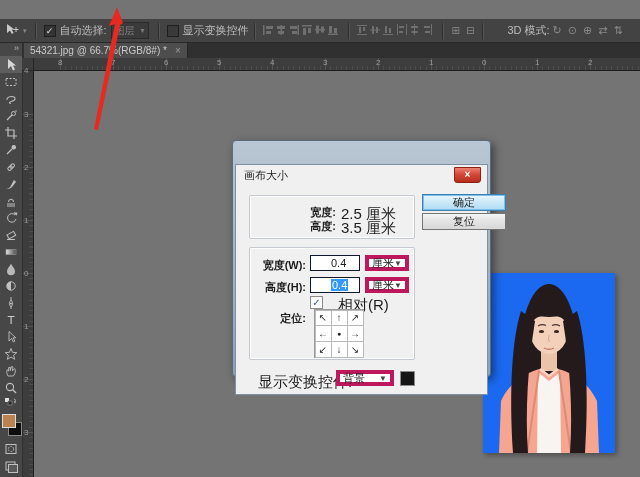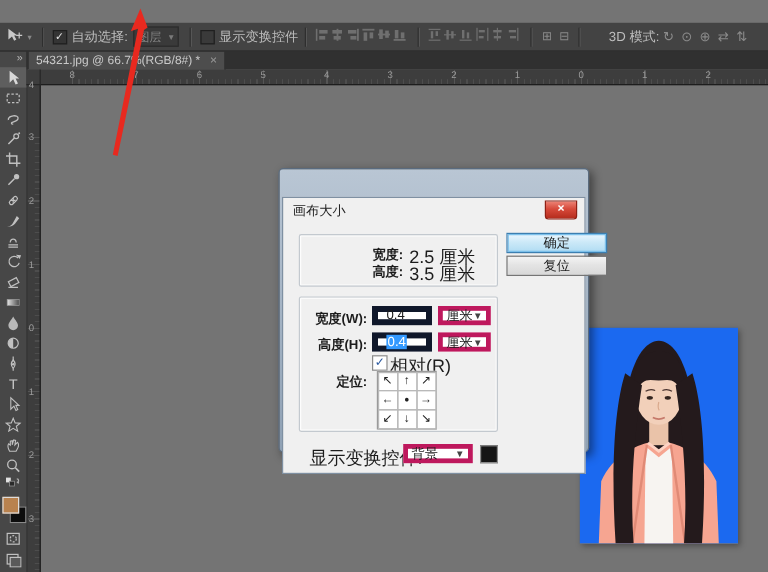--- a/index.html
+++ b/index.html
@@ -63,22 +63,22 @@
     padding:2px;box-sizing:border-box;box-shadow:3px 3px 8px rgba(0,0,0,.45);}
   .dlg-inner{position:relative;width:100%;height:100%;background:#f0f0f0;border:1px solid #7f90a2;box-sizing:border-box;margin-top:21px;}
   .dlg-title{position:absolute;left:8px;top:3px;font-size:11px;color:#1c1c1c;}
   .dlg-close{position:absolute;right:6px;top:2px;width:25px;height:14px;border-radius:0 0 3px 3px;
     background:linear-gradient(#ec8173,#d6493a 45%,#b52c1d);border:1px solid #8e2015;color:#fff;
     font-size:10px;font-weight:bold;display:flex;align-items:center;justify-content:center;line-height:1;}
   .groupbox{position:absolute;border:1px solid #c3c9cf;border-radius:2px;box-shadow:inset 0 0 0 1px #fdfdfd;}
   .group-label{position:absolute;font-size:11px;color:#1c1c1c;background:#f0f0f0;padding:0 3px;}
   .fld-label{position:absolute;font-size:11px;color:#1c1c1c;text-align:right;font-weight:bold;}
   .fld-value{position:absolute;font-size:15px;color:#1c1c1c;}
-  .txt{position:absolute;height:16px;background:#fff;border:5px solid #0f172a;font-size:11px;
-    color:#1c1c1c;display:flex;align-items:center;padding:0 7px;box-sizing:border-box;}
+  .txt{position:absolute;height:16px;background:#fff;border:1px solid #0f172a;font-size:11px;
+    color:#1c1c1c;display:flex;align-items:center;padding:0 20px;box-sizing:border-box;}
   .txt .sel{background:#3399ff;color:#fff;padding:0 1px;}
   .combo{position:absolute;height:16px;background:#fff;border:4px solid #be185d;font-size:11px;
     color:#1c1c1c;display:flex;align-items:center;justify-content:space-between;padding:0 3px;box-sizing:border-box;}
   .combo .arrow{font-size:8px;color:#444;}
   .win-chk{position:absolute;width:11px;height:11px;background:#fff;border:1px solid #8b8b8b;
     display:flex;align-items:center;justify-content:center;font-size:10px;color:#2c5aa0;font-weight:bold;}
   .btn{position:absolute;width:84px;height:17px;font-size:11px;color:#1c1c1c;
     display:flex;align-items:center;justify-content:center;box-sizing:border-box;}
   .btn-ok{background:linear-gradient(#ebf7ff,#cce9f8 45%,#b0dcf3);border:1px solid #3c7fb1;
     box-shadow:0 0 0 1px #7cc0ea inset;}
@@ -438,21 +438,21 @@
       <div class="fld-label" style="left:18px;top:115px;width:52px">高度(H):</div>
       <div class="txt" style="left:74px;top:112px;width:50px">
           <span class="sel">0.4</span>
         </div>
       <div class="combo" style="left:129px;top:112px;width:44px">
         <span>厘米</span>
           <span class="arrow">▼</span>
       </div>
 
       <div class="win-chk" style="left:74px;top:131px">✓</div>
-      <div class="fld-value" style="left:89px;top:131px">相对(R)</div>
+      <div class="fld-value" style="left:102px;top:131px">相对(R)</div>
 
       <div class="fld-label" style="left:42px;top:146px;width:28px">定位:</div>
       <div class="anchor" style="left:78px;top:144px">
         <div>↖</div>
         <div>↑</div>
         <div>↗</div>
         <div>←</div>
         <div style="font-size:7px">●</div>
         <div>→</div>
         <div>↙</div>

